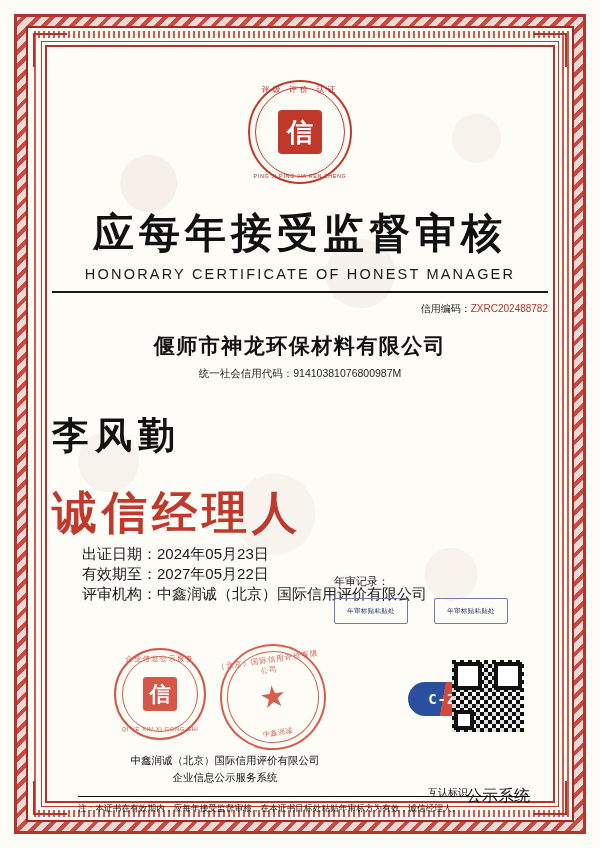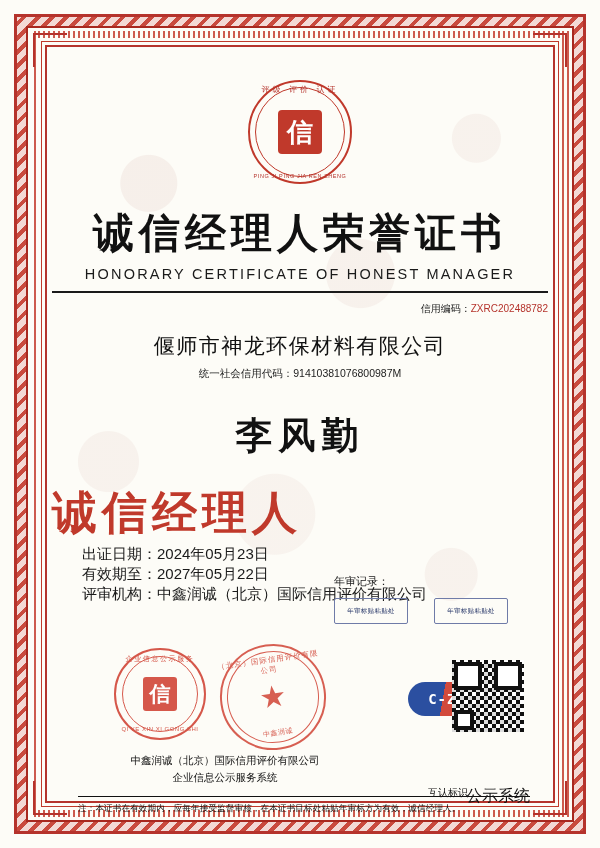--- a/index.html
+++ b/index.html
@@ -170,35 +170,35 @@
     font-size: 10px;
     color: #222;
   }
   .credit-line .val { color: #b5332c; }
 
   
   .company {
     text-align: center;
     margin-top: 16px;
     font-family: "DejaVu Serif", serif;
-    font-weight: normal;
+    font-weight: bold;
     font-size: 21px;
     letter-spacing: 1.5px;
     color: #111;
   }
   .uscc {
     text-align: center;
     margin-top: 7px;
     font-size: 10.5px;
     color: #222;
   }
 
   
   .person {
-    text-align: center;
+    text-align: left;
     margin-top: 30px;
     font-family: Liberation Sans, sans-serif;
     font-weight: bold;
     font-size: 37px;
     letter-spacing: 6px;
     color: #111;
   }
   .award {
     text-align: left;
     margin-top: 22px;
@@ -383,21 +383,21 @@
   <div class="content">
 
     <div class="logo-wrap">
       <div class="logo-ring"></div>
       <div class="logo-ring2"></div>
       <div class="logo-top-text">评级 评价 认证</div>
       <div class="logo-center">信</div>
       <div class="logo-bottom-text">PING JI PING JIA REN ZHENG</div>
     </div>
 
-    <div class="title-cn">诚信经理人荣誉证书</div>
+    <div class="title-cn">应每年接受监督审核</div>
     <div class="title-en">HONORARY CERTIFICATE OF HONEST MANAGER</div>
     <div class="title-rule"></div>
 
     <div class="credit-line">
       <span>信用编码：</span><span class="val">ZXRC202488782</span>
     </div>
 
     <div class="company">偃师市神龙环保材料有限公司</div>
     <div class="uscc">
       <span>统一社会信用代码：</span><span>91410381076800987M</span>

